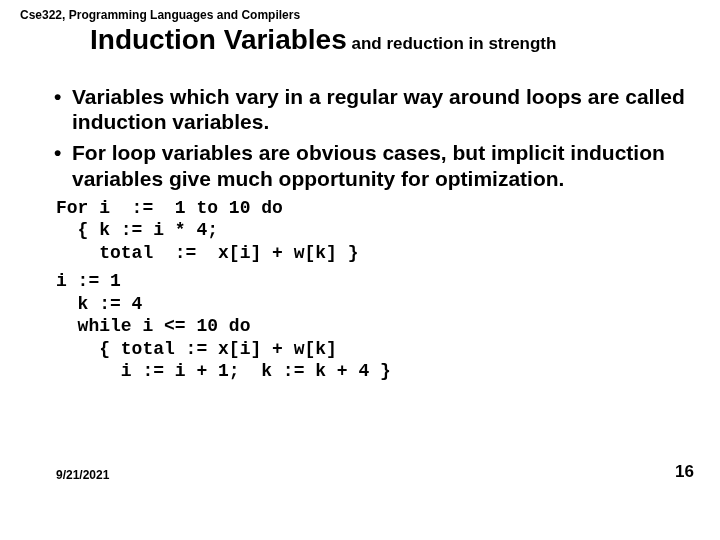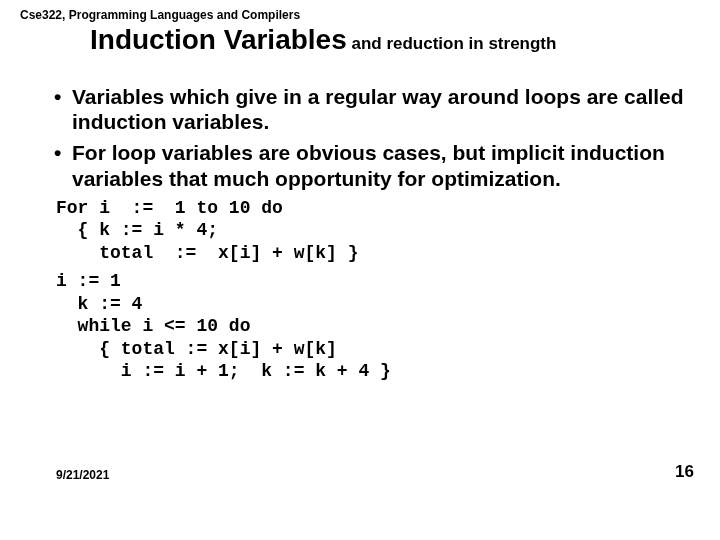--- a/index.html
+++ b/index.html
@@ -86,22 +86,22 @@
 
 <div class="slide">
 
   <div class="course-header">Cse322, Programming Languages and Compilers</div>
 
   <div class="title-row">
     <span class="title-main">Induction Variables</span><span class="title-sub"> and reduction in strength</span>
   </div>
 
   <ul class="bullets">
-    <li>Variables which give in a regular way around loops are called induction variables.</li>
-    <li>For loop variables are obvious cases, but implicit induction variables that much opportunity for optimization.</li>
+    <li>Variables which vary in a regular way around loops are called induction variables.</li>
+    <li>For loop variables are obvious cases, but implicit induction variables give much opportunity for optimization.</li>
   </ul>
 
   <div class="code-block">For i  :=  1 to 10 do
   { k := i * 4;
     total  :=  x[i] + w[k] }</div>
 
 
   <div class="code-block">i := 1
   k := 4
   while i &lt;= 10 do

